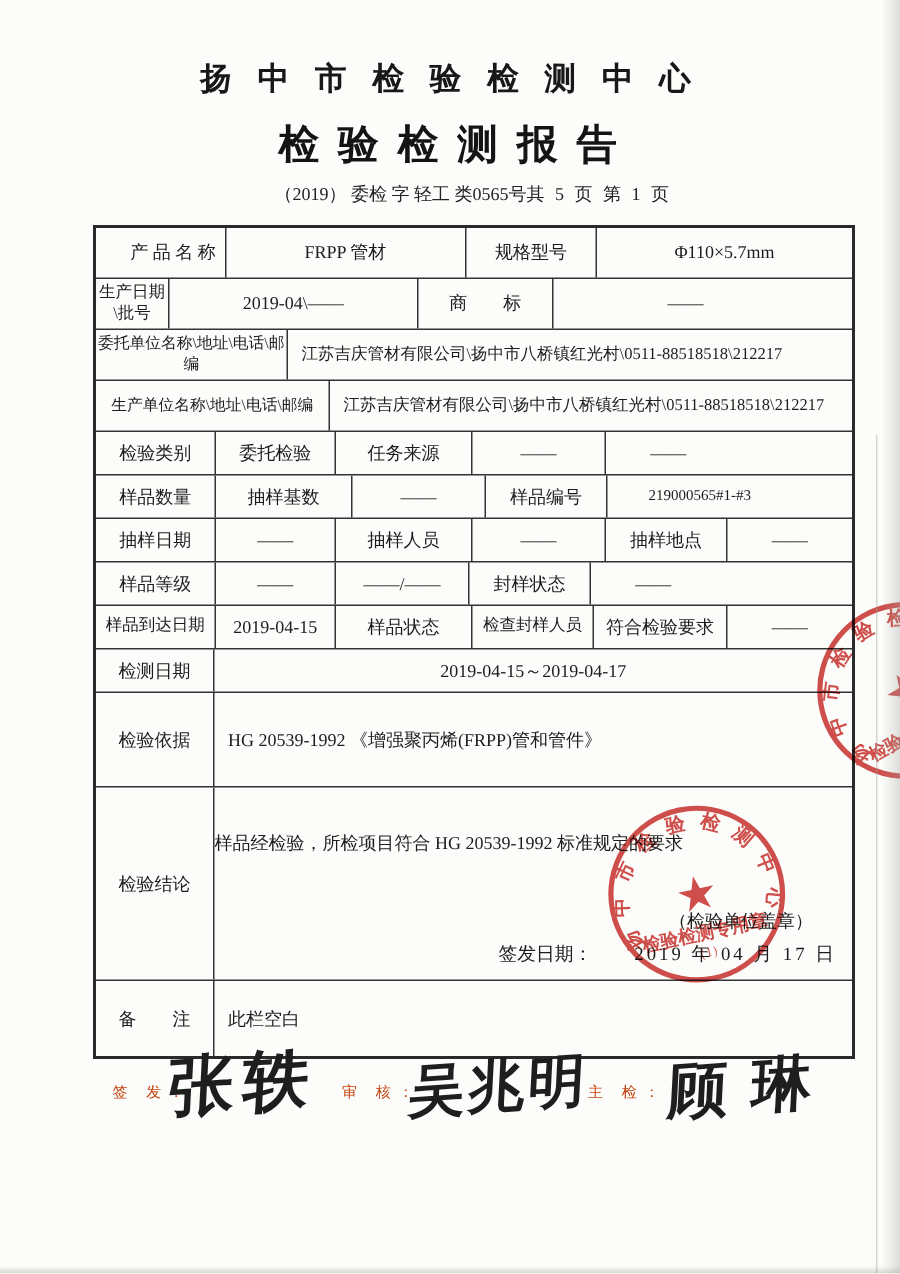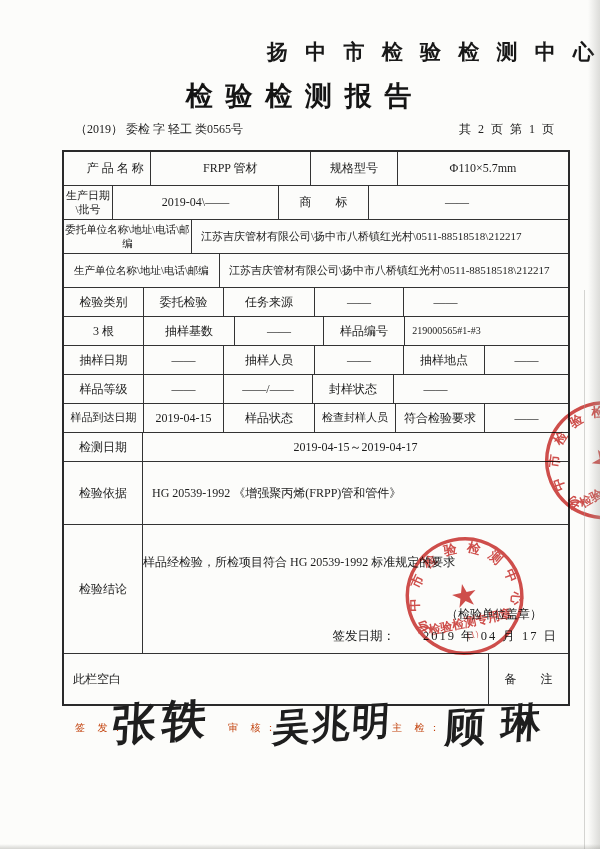--- a/index.html
+++ b/index.html
@@ -2,39 +2,39 @@
 <html><head>
 <meta charset="utf-8">
 <style>
   html,body{margin:0;padding:0;}
   body{
     width:600px;height:849px;position:relative;overflow:hidden;
     background:#fcfcfa;color:#1c1c1c;
     font-family:"Liberation Serif","DejaVu Serif",serif;
     -webkit-font-smoothing:antialiased;
   }
-  .org-title{position:absolute;top:38px;left:0;width:100%;text-align:right;
+  .org-title{position:absolute;top:38px;left:0;width:100%;text-align:center;
     font-size:21px;font-weight:700;letter-spacing:6px;color:#181818;}
   .report-title{position:absolute;top:78px;left:0;width:100%;text-align:center;
     font-size:27px;font-weight:700;letter-spacing:3px;color:#141414;}
   .doc-row{position:absolute;top:121px;left:75px;right:44px;display:flex;
-    justify-content:space-between;font-size:12px;color:#222;}
+    justify-content:center;font-size:12px;color:#222;}
   .doc-row .pg{letter-spacing:2px;}
 
   .t{position:absolute;left:62px;top:150px;width:504px;border:2px solid #2a2a2a;}
   .tr{display:flex;border-top:1px solid #333;}
   .tr:first-child{border-top:0;margin-left:17px;}
   .td{box-sizing:border-box;border-right:1px solid #333;display:flex;
     align-items:center;justify-content:center;text-align:center;
     font-size:12px;color:#1c1c1c;overflow:hidden;line-height:1.25;}
   .td:last-child{border-right:0;}
   .left{justify-content:flex-start;text-align:left;padding-left:9px;}
   .small{font-size:11px;}
   .xsmall{font-size:10.5px;}
-  .num{font-size:10px;}
+  .num{font-size:10px;margin-left:20px;}
   .h33{height:33px}.h28{height:28px}.h62{height:62px}.h128{height:128px}.h50{height:50px}
   .rel{position:relative;display:block;}
   .concl-text{position:absolute;left:0;top:30px;font-size:12px;white-space:nowrap;}
   .seal-note{position:absolute;right:26px;top:82px;font-size:12px;}
   .issue-line{position:absolute;right:10px;top:104px;font-size:12.5px;white-space:nowrap;}
   .issue-line .date{margin-left:28px;letter-spacing:2px;}
 
   .sig-row{position:absolute;left:0;top:693px;width:600px;height:85px;}
   .sig-label{position:absolute;top:28px;font-size:10px;letter-spacing:5px;color:#c2410c;}
   .sig-name{position:absolute;font-weight:600;color:#1e1e1e;white-space:nowrap;
@@ -59,21 +59,21 @@
 </head>
 <body>
 
 <div>
 
   <div class="org-title">扬 中 市 检 验 检 测 中 心</div>
   <div class="report-title">检 验 检 测 报 告</div>
 
   <div class="doc-row">
     <span>（2019） 委检 字 轻工 类0565号</span>
-    <span class="pg">其 2 页 第 1 页</span>
+    <span class="pg">其 5 页 第 1 页</span>
   </div>
 
   <div class="t">
 
     <div class="tr h33">
       <div class="td" style="width:72px">产 品 名 称</div>
       <div class="td" style="width:166px">FRPP 管材</div>
       <div class="td" style="width:90px">规格型号</div>
       <div class="td" style="width:176px">Φ110×5.7mm</div>
     </div>
@@ -97,21 +97,21 @@
 
     <div class="tr h28">
       <div class="td" style="width:80px">检验类别</div>
       <div class="td" style="width:80px">委托检验</div>
       <div class="td" style="width:91px">任务来源</div>
       <div class="td" style="width:89px">——</div>
       <div class="td" style="width:83px">——</div>
     </div>
 
     <div class="tr h28">
-      <div class="td" style="width:80px">3 根</div>
+      <div class="td" style="width:80px">样品数量</div>
       <div class="td" style="width:91px">抽样基数</div>
       <div class="td" style="width:89px">——</div>
       <div class="td" style="width:81px">样品编号</div>
       <div class="td num" style="width:83px">219000565#1-#3</div>
     </div>
 
     <div class="tr h28">
       <div class="td" style="width:80px">抽样日期</div>
       <div class="td" style="width:80px">——</div>
       <div class="td" style="width:91px">抽样人员</div>
@@ -152,22 +152,22 @@
       <div class="td rel" style="width:425px">
         <span class="concl-text">样品经检验，所检项目符合 HG 20539-1992 标准规定的要求</span>
         <span class="seal-note">（检验单位盖章）</span>
         <span class="issue-line">
           <span>签发日期：</span><span class="date">2019 年 04 月 17 日</span>
         </span>
       </div>
     </div>
 
     <div class="tr h50">
+      <div class="td" style="width:79px">备　　注</div>
       <div class="td left" style="width:425px">此栏空白</div>
-      <div class="td" style="width:79px">备　　注</div>
     </div>
 
   </div>
 
   <div class="sig-row">
     <span class="sig-label l1">签 发：</span>
     <span class="sig-name n1">张轶</span>
     <span class="sig-label l2">审 核：</span>
     <span class="sig-name n2">吴兆明</span>
     <span class="sig-label l3">主 检：</span>

